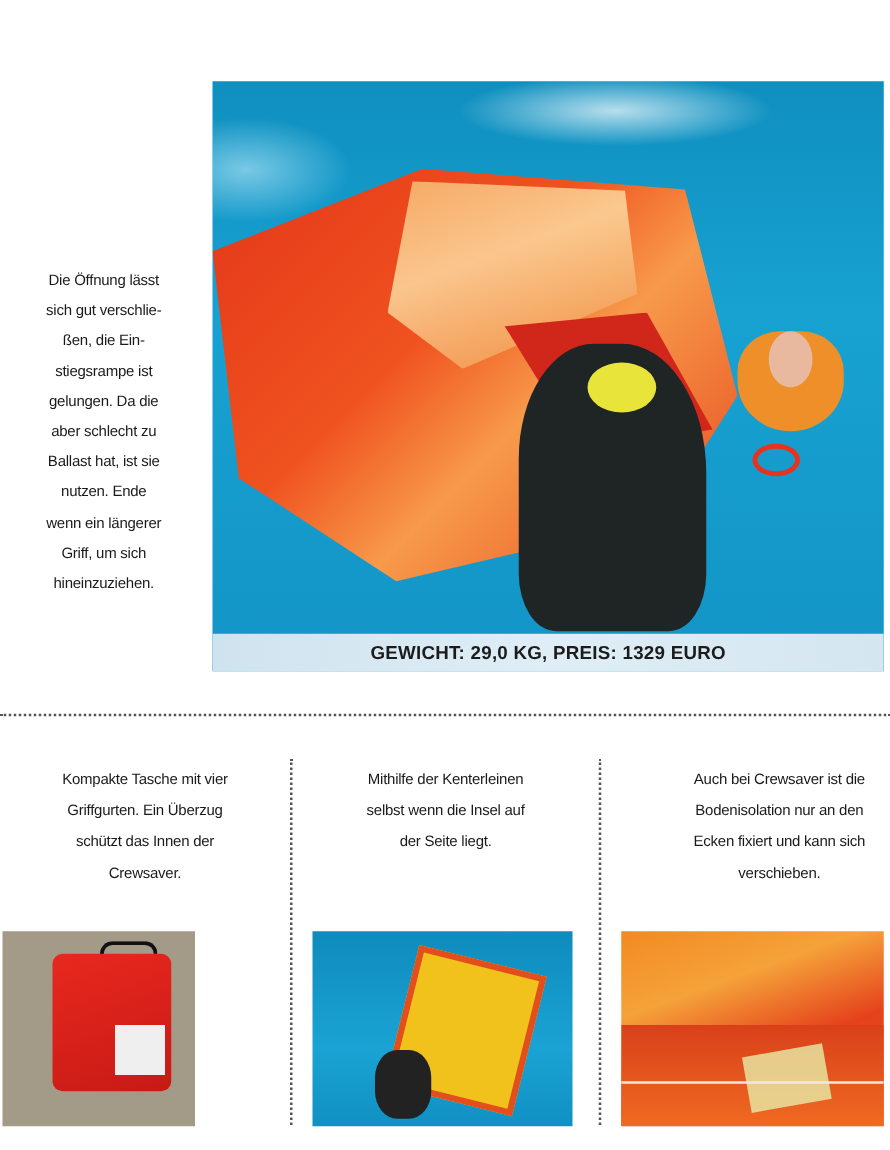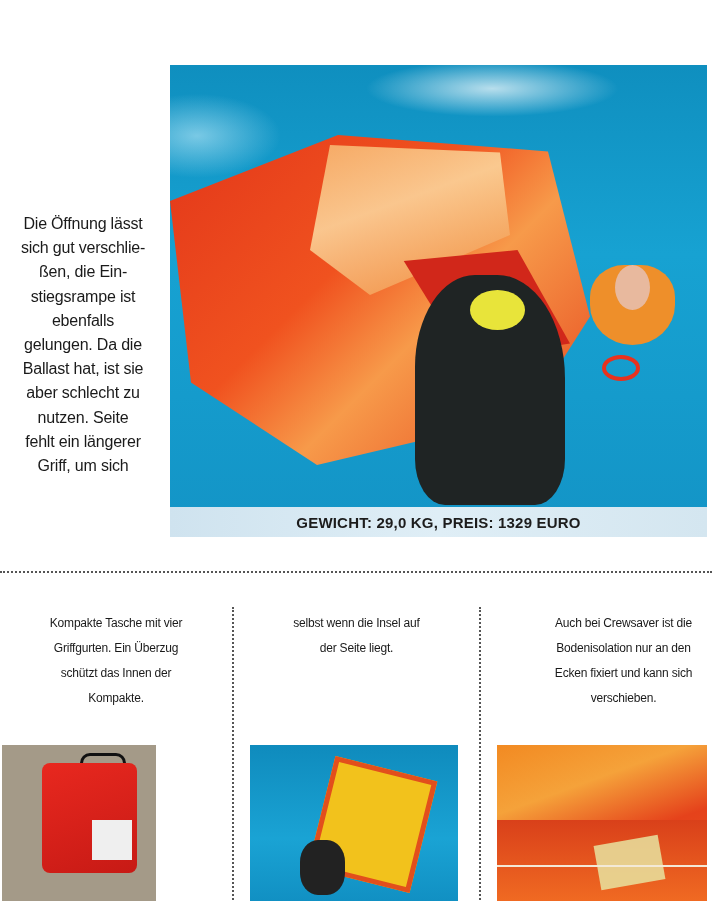--- a/index.html
+++ b/index.html
@@ -1,20 +1,20 @@
 <!DOCTYPE html>
 <html><head>
 <meta charset="utf-8">
 <style>
   html, body { margin:0; padding:0; background:#ffffff; }
   body { width:712px; height:920px; position:relative; overflow:hidden;
          font-family:"Liberation Sans", "DejaVu Sans", sans-serif; color:#1a1a1a; }
 
   .side-text { position:absolute; left:0; top:212px; width:166px; text-align:center;
-               font-size:16px; line-height:24.2px; font-weight:500; letter-spacing:-0.2px; }
+               font-size:12px; line-height:24.2px; font-weight:500; letter-spacing:-0.2px; }
 
   .hero { position:absolute; left:170px; top:65px; width:537px; height:472px; overflow:hidden;
           background:
             radial-gradient(ellipse 180px 40px at 60% 5%, rgba(255,255,255,0.7), transparent 70%),
             radial-gradient(ellipse 120px 60px at 5% 15%, rgba(190,235,250,0.6), transparent 70%),
             linear-gradient(180deg, #0f8fbf 0%, #17a2d2 40%, #1394c6 100%); }
   .hero .raft { position:absolute; left:0; top:70px; width:420px; height:330px;
                 background: linear-gradient(135deg,#e3371a 0%, #f0521f 40%, #f79a4a 60%, #e5421b 100%);
                 clip-path: polygon(0% 20%, 40% 0%, 90% 5%, 100% 55%, 85% 85%, 35% 100%, 5% 75%); }
   .hero .canopy { position:absolute; left:140px; top:80px; width:200px; height:150px;
@@ -53,27 +53,27 @@
   .t3 .line { position:absolute; left:0; top:120px; width:100%; height:2px; background:#f3e9d6; }
 </style>
 </head>
 <body>
 
 <div class="side-text">
   <div>Die Öffnung lässt</div>
   <div>sich gut verschlie-</div>
   <div>ßen, die Ein-</div>
   <div>stiegsrampe ist</div>
-  <div>ebenfalls</div>
   <div>gelungen. Da die</div>
+  <div>aber schlecht zu</div>
   <div>Ballast hat, ist sie</div>
-  <div>aber schlecht zu</div>
-  <div>nutzen. Seite</div>
-  <div>fehlt ein längerer</div>
+  <div>nutzen. Ende</div>
+  <div>wenn ein längerer</div>
   <div>Griff, um sich</div>
+  <div>hineinzuziehen.</div>
 </div>
 
 <div class="hero">
   <div class="raft"></div>
   <div class="canopy"></div>
   <div class="door"></div>
   <div class="diver"></div>
   <div class="hood"></div>
   <div class="swimmer"></div>
   <div class="face"></div>
@@ -82,23 +82,24 @@
 </div>
 
 <div class="hdots"></div>
 <div class="vdots" style="left:232px"></div>
 <div class="vdots" style="left:479px"></div>
 
 <div class="cap" style="left:0; width:232px">
   <div>Kompakte Tasche mit vier</div>
   <div>Griffgurten. Ein Überzug</div>
   <div>schützt das Innen der</div>
-  <div>Kompakte.</div>
+  <div>Crewsaver.</div>
 </div>
 <div class="cap" style="left:234px; width:245px">
+  <div>Mithilfe der Kenterleinen</div>
   <div>selbst wenn die Insel auf</div>
   <div>der Seite liegt.</div>
 </div>
 <div class="cap" style="left:508px; width:231px">
   <div>Auch bei Crewsaver ist die</div>
   <div>Bodenisolation nur an den</div>
   <div>Ecken fixiert und kann sich</div>
   <div>verschieben.</div>
 </div>
 

